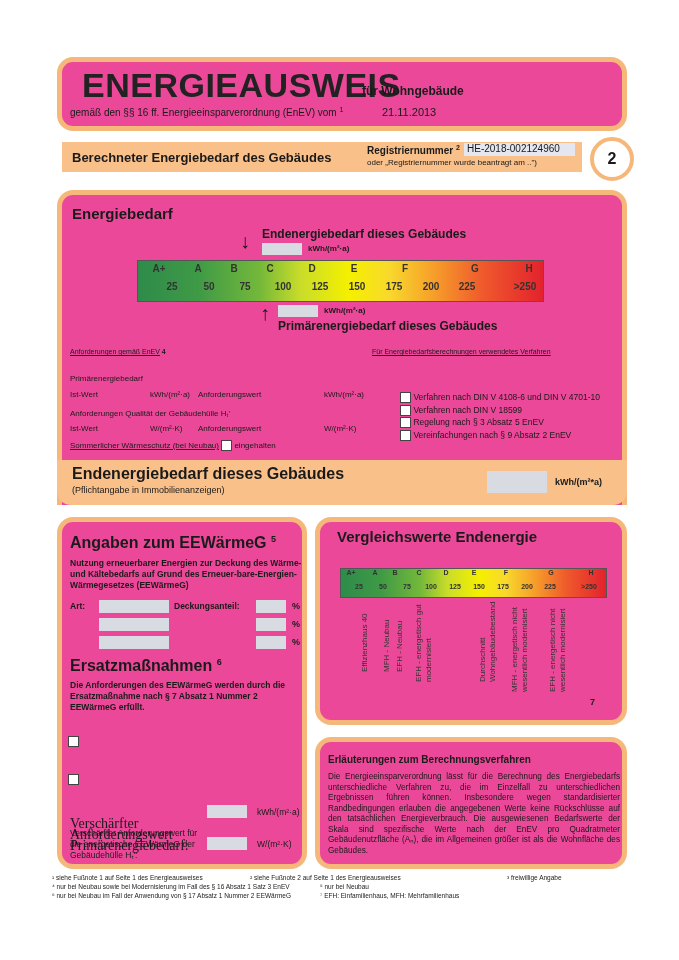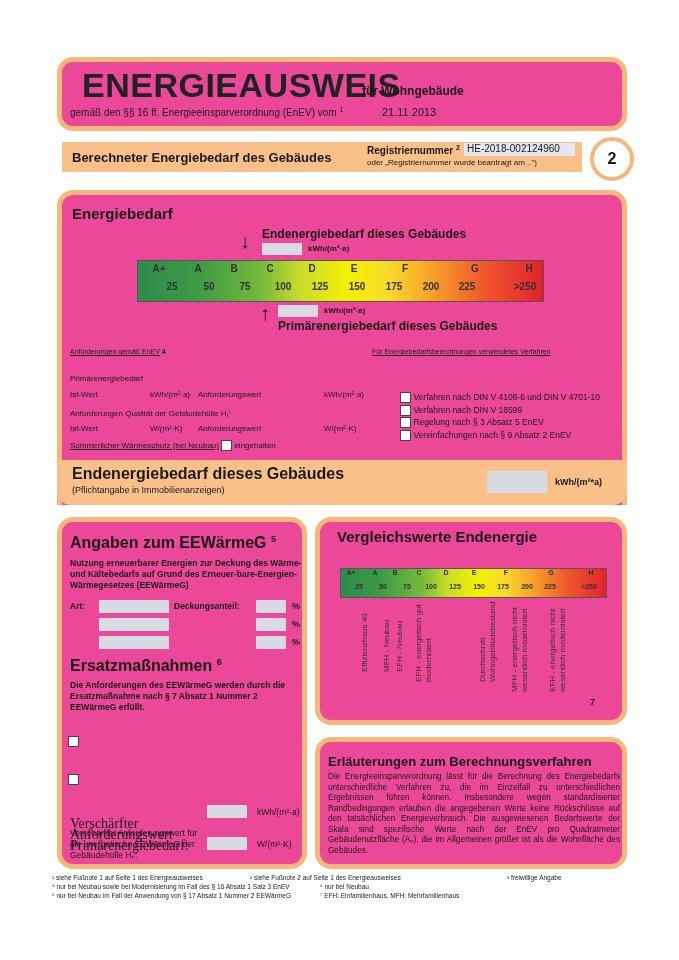--- a/index.html
+++ b/index.html
@@ -164,21 +164,21 @@
   <div class="vert" style="left:62px;top:80px;height:70px;">MFH - Neubau</div>
   <div class="vert" style="left:75px;top:80px;height:70px;">EFH - Neubau</div>
   <div class="vert" style="left:94px;top:80px;height:80px;width:22px;">EFH - energetisch gut modernisiert</div>
   <div class="vert" style="left:158px;top:80px;height:80px;width:22px;">Durchschnitt Wohngebäudebestand</div>
   <div class="vert" style="left:190px;top:80px;height:90px;width:22px;">MFH - energetisch nicht wesentlich modernisiert</div>
   <div class="vert" style="left:228px;top:80px;height:90px;width:22px;">EFH - energetisch nicht wesentlich modernisiert</div>
   <div class="abs" style="left:270px;top:175px;font-size:9px;font-weight:bold;">7</div>
 </div>
 
 <div class="frame" style="left:315px;top:737px;width:312px;height:132px;">
-  <div class="abs" style="left:8px;top:12px;font-size:13px;font-weight:bold;">Erläuterungen zum Berechnungsverfahren</div>
+  <div class="abs" style="left:8px;top:12px;font-size:10px;font-weight:bold;">Erläuterungen zum Berechnungsverfahren</div>
   <div class="abs" style="left:8px;top:30px;width:292px;font-size:8.2px;line-height:10.5px;text-align:justify;">Die Energieeinsparverordnung lässt für die Berechnung des Energiebedarfs unterschiedliche Verfahren zu, die im Einzelfall zu unterschiedlichen Ergebnissen führen können. Insbesondere wegen standardisierter Randbedingungen erlauben die angegebenen Werte keine Rückschlüsse auf den tatsächlichen Energieverbrauch. Die ausgewiesenen Bedarfswerte der Skala sind spezifische Werte nach der EnEV pro Quadratmeter Gebäudenutzfläche (Aₙ), die im Allgemeinen größer ist als die Wohnfläche des Gebäudes.</div>
 </div>
 
 <div class="abs" style="left:52px;top:873px;width:580px;font-size:6.5px;line-height:9px;">
   <div class="abs" style="left:0;top:0;">¹ siehe Fußnote 1 auf Seite 1 des Energieausweises</div>
   <div class="abs" style="left:198px;top:0;">² siehe Fußnote 2 auf Seite 1 des Energieausweises</div>
   <div class="abs" style="left:455px;top:0;">³ freiwillige Angabe</div>
   <div class="abs" style="left:0;top:9px;">⁴ nur bei Neubau sowie bei Modernisierung im Fall des § 16 Absatz 1 Satz 3 EnEV</div>
   <div class="abs" style="left:268px;top:9px;">⁵ nur bei Neubau</div>
   <div class="abs" style="left:0;top:18px;">⁶ nur bei Neubau im Fall der Anwendung von § 17 Absatz 1 Nummer 2 EEWärmeG</div>

